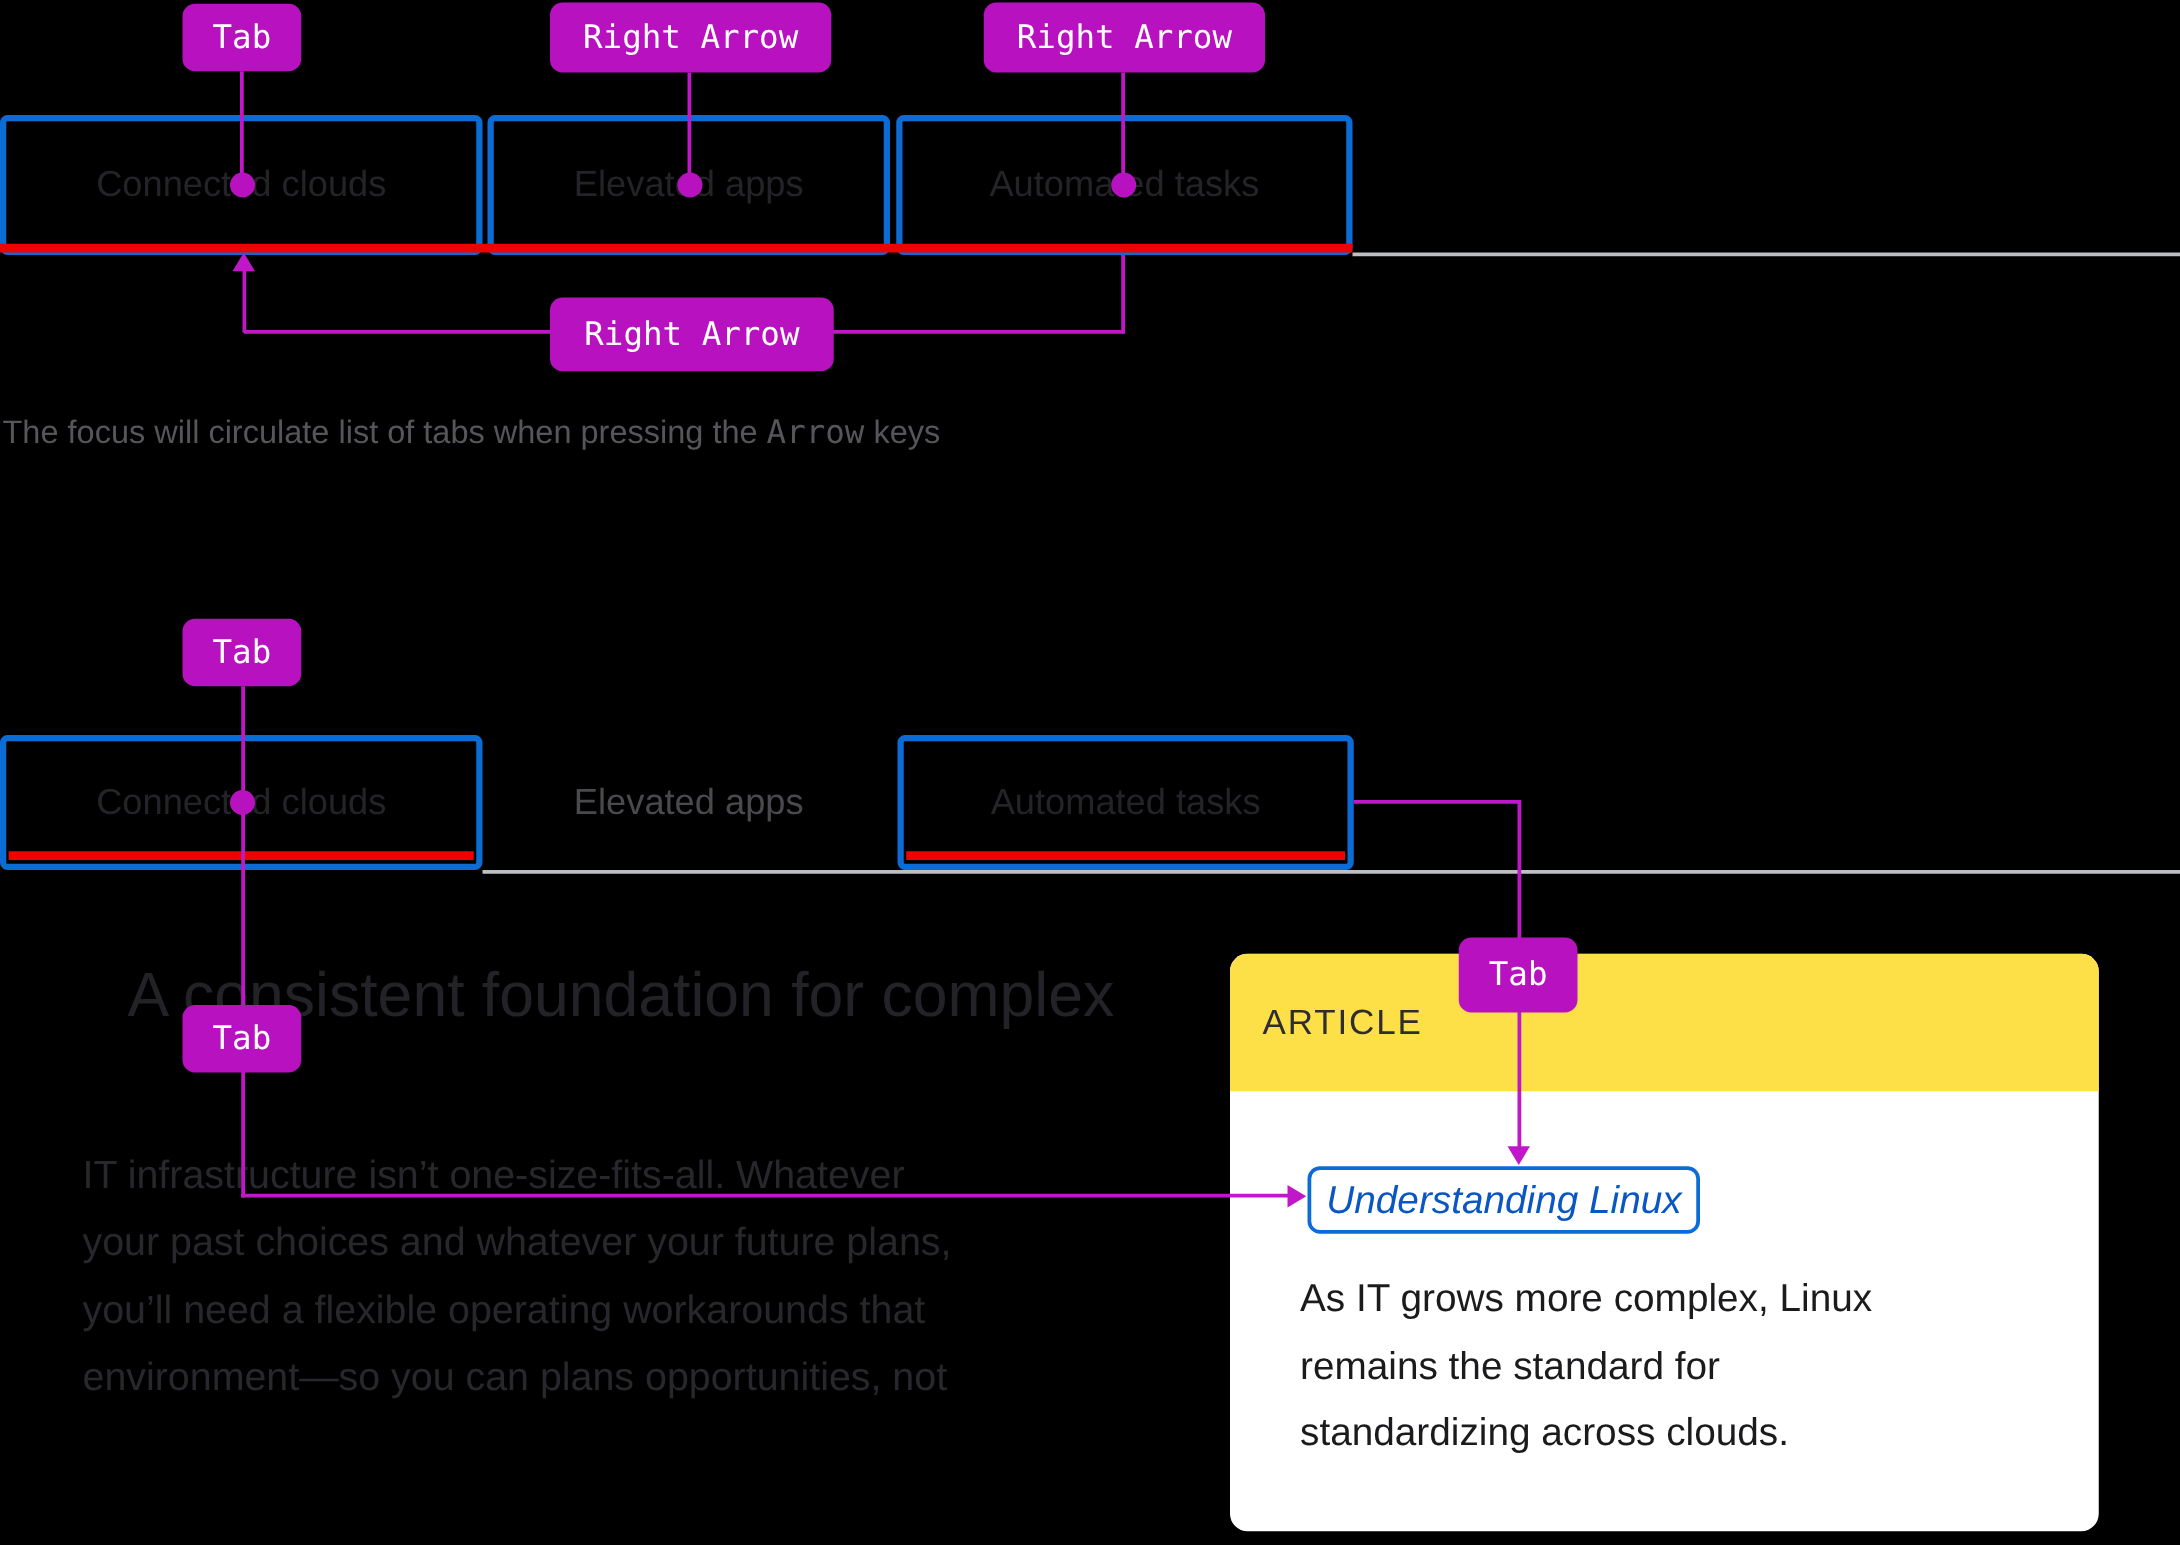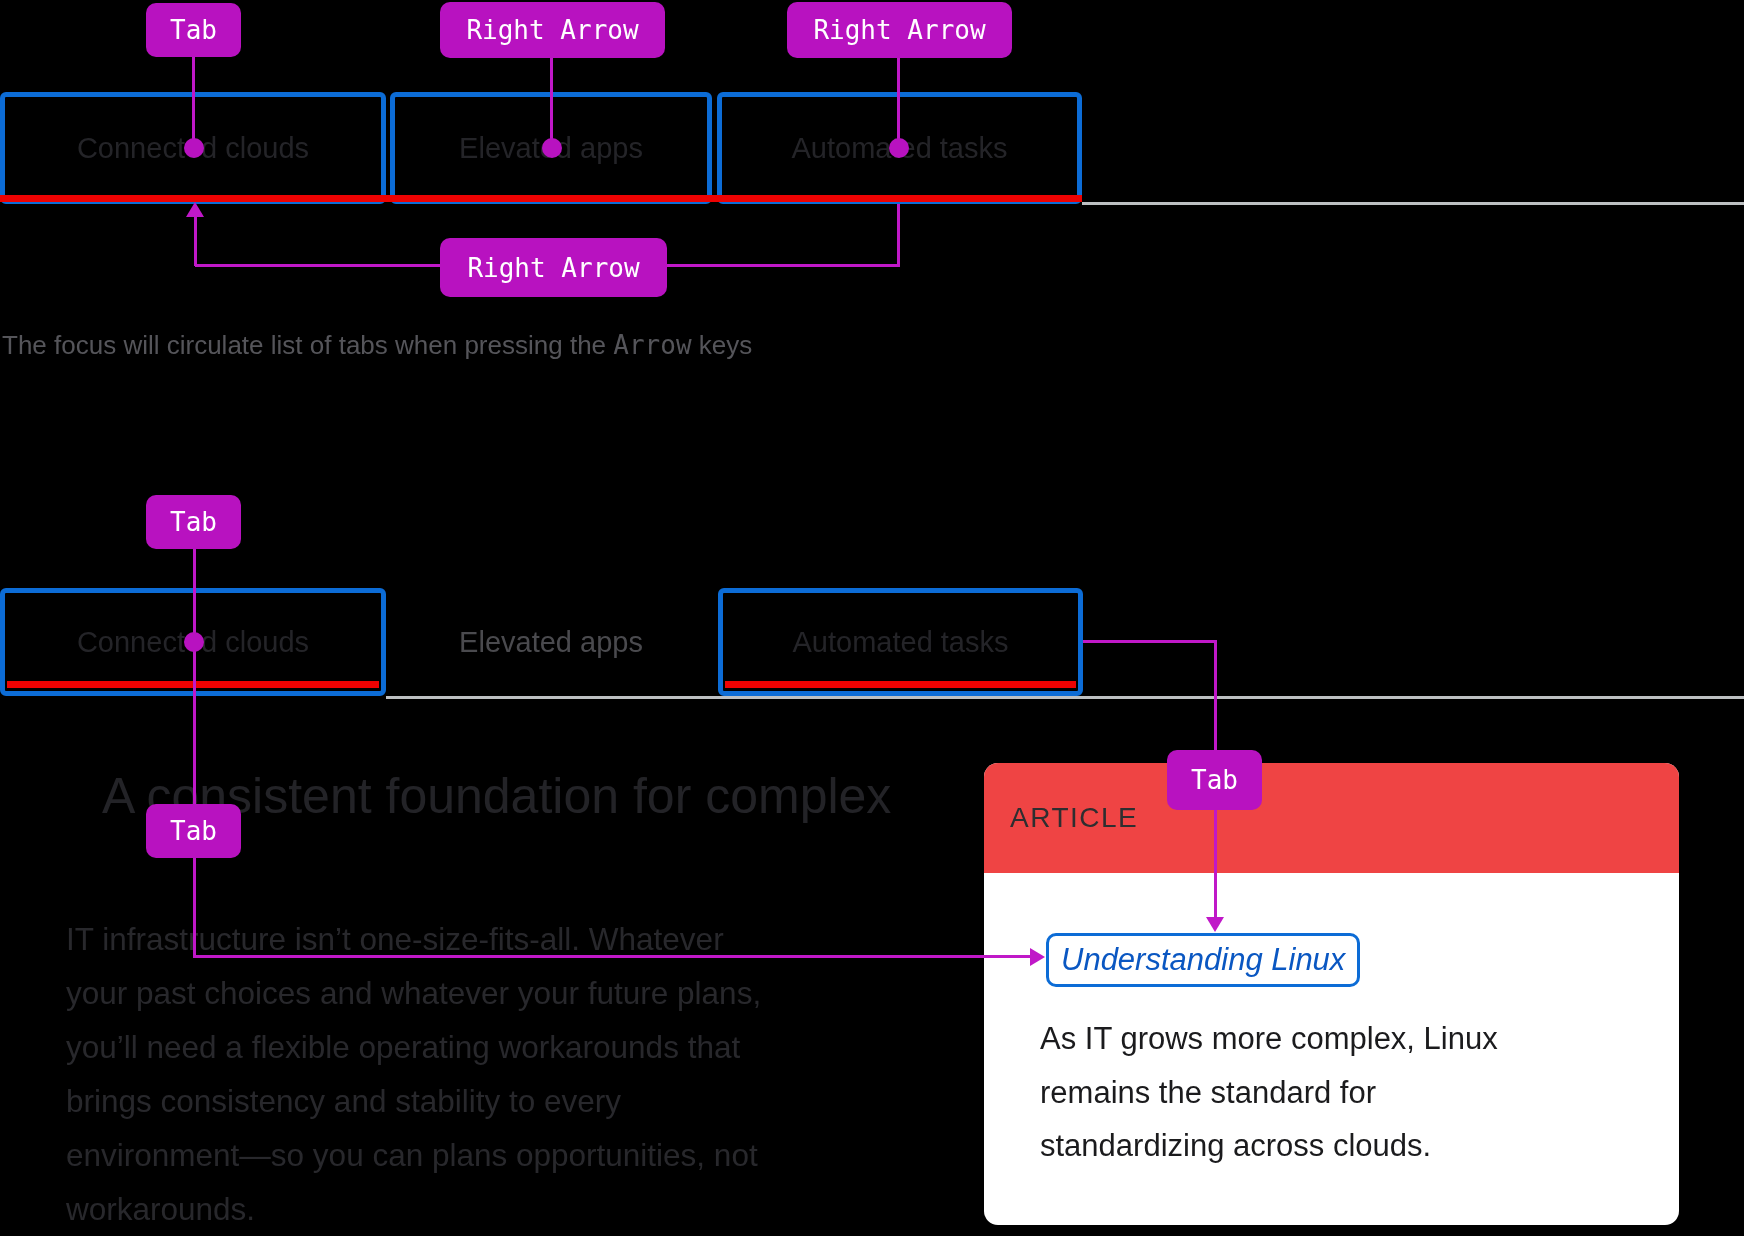--- a/index.html
+++ b/index.html
@@ -25,21 +25,21 @@
   .redbar{position:absolute;background:#ee0202;z-index:3;}
   .grayline{position:absolute;background:#bdc0c2;z-index:1;}
   .caption{position:absolute;color:#55555a;font-size:26px;z-index:2;white-space:nowrap;text-align:center;}
   .caption .mono{font-family:"DejaVu Sans Mono",monospace;}
   
   .hero-heading{position:absolute;color:#232327;font-size:50px;line-height:63px;font-weight:500;z-index:0;white-space:nowrap;margin-left:36px;}
   .hero-para{position:absolute;color:#28282c;font-size:31.5px;line-height:54px;z-index:0;white-space:nowrap;}
   
   .card{position:absolute;left:984px;top:763px;width:695px;height:462px;background:#fff;
     border-radius:14px;overflow:hidden;z-index:4;}
-  .card-header{position:absolute;left:0;top:0;right:0;height:110px;background:#ef4444;
+  .card-header{position:absolute;left:0;top:0;right:0;height:110px;background:#fde047;
     display:flex;align-items:center;}
   .card-eyebrow{margin-left:26px;font-size:28px;letter-spacing:1.5px;color:#2e2e30;}
   .card-body-text{position:absolute;left:56px;top:249px;font-size:31px;line-height:53.5px;color:#1b1b1d;}
   .link-ring{position:absolute;left:1046px;top:933px;height:48px;z-index:5;
     border:3.5px solid #0c6cd6;border-radius:10px;background:#fff;
     display:inline-flex;align-items:center;padding:0 12px;font-style:italic;}
   .link-text{font-size:31px;color:#0a57c2;white-space:nowrap;}
 </style>
 </head>
 <body>
@@ -101,23 +101,21 @@
 <div class="keylabel" style="left:1167px;top:750px;width:95px;height:60px;">Tab</div>
 <div class="arrow arrow-down" style="left:1206px;top:917px;"></div>
 
 <div class="hero-heading" style="left:66px;top:765px;">
   <div>A consistent foundation for complex</div>
 </div>
 <div class="hero-para" style="left:66px;top:912px;">
   <div>IT infrastructure isn’t one-size-fits-all. Whatever</div>
   <div>your past choices and whatever your future plans,</div>
   <div>you’ll need a flexible operating workarounds that</div>
-  <div>brings consistency and stability to every</div>
   <div>environment—so you can plans opportunities, not</div>
-  <div>workarounds.</div>
 </div>
 
 <div class="card">
   <div class="card-header">
     <div class="card-eyebrow">ARTICLE</div>
   </div>
   <div class="card-body-text">
     <div>As IT grows more complex, Linux</div>
     <div>remains the standard for</div>
     <div>standardizing across clouds.</div>

